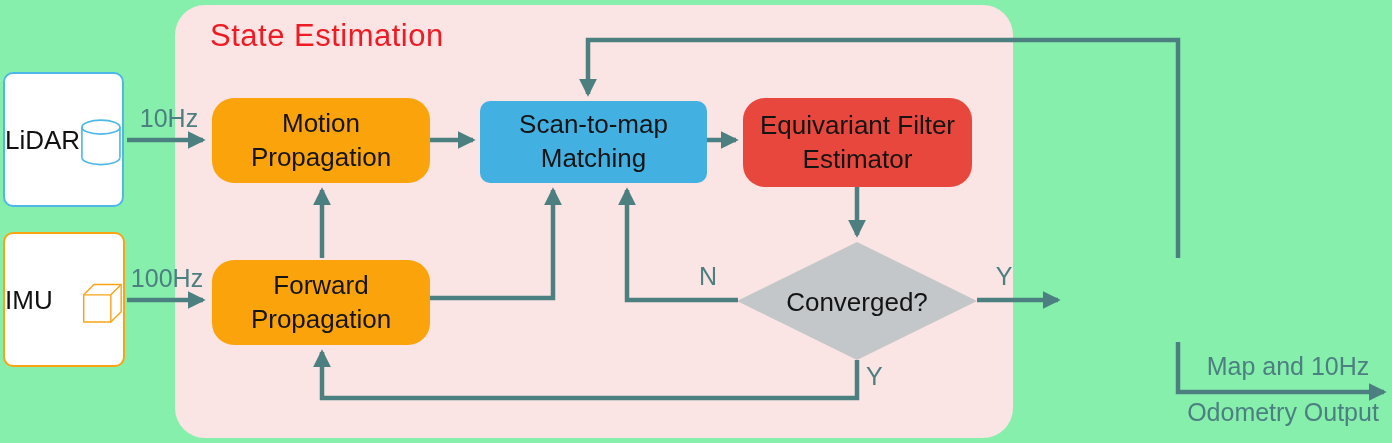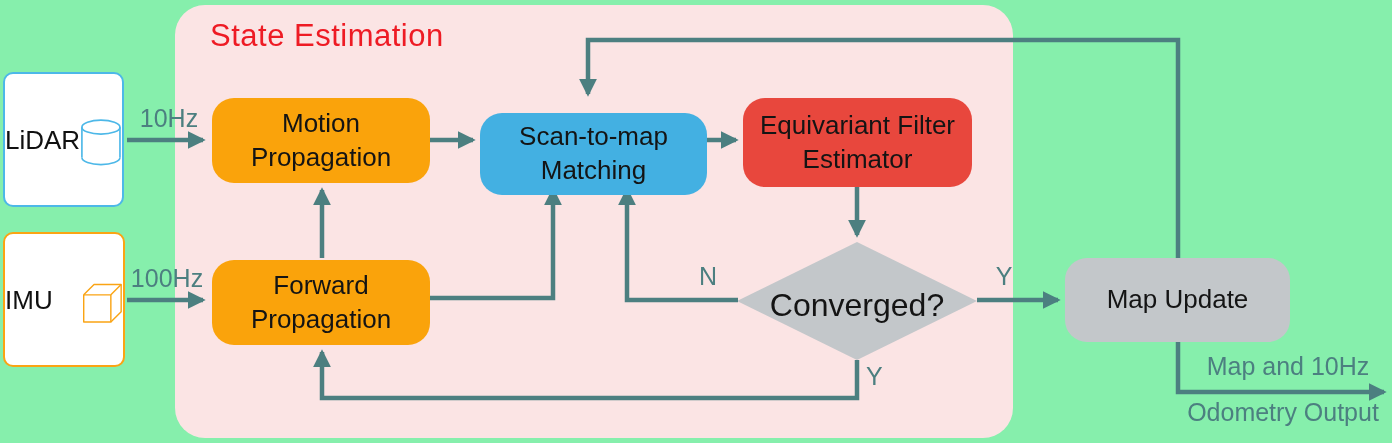--- a/index.html
+++ b/index.html
@@ -23,24 +23,24 @@
   .src-lidar{left:3px;top:72px;width:121px;height:135px;border:2.5px solid #4DB8E8;}
   .src-imu{left:3px;top:232px;width:122px;height:135px;border:2.5px solid #FAA414;gap:28px;}
   .src-label{font-size:26px;color:#111;line-height:1.1;margin-bottom:4px;}
   
   .node{
     border-radius:22px;display:flex;align-items:center;justify-content:center;
     text-align:center;font-size:26px;line-height:1.30;color:#141414;
   }
   .node-mc{left:212px;top:98px;width:218px;height:85px;background:#FAA30B;}
   .node-fp{left:212px;top:260px;width:218px;height:85px;background:#FAA30B;}
-  .node-s2m{left:480px;top:113px;width:227px;height:82px;background:#43B0E2;}
+  .node-s2m{left:480px;top:101px;width:227px;height:82px;background:#43B0E2;border-radius:10px;}
   .node-eqf{left:743px;top:98px;width:229px;height:89px;background:#E8473D;}
   .node-map{left:1065px;top:258px;width:225px;height:84px;background:#C3C7CA;}
-  .diamond-label{left:757px;top:287px;width:200px;text-align:center;font-size:32px;color:#141414;}
+  .diamond-label{left:757px;top:287px;width:200px;text-align:center;font-size:26px;color:#141414;}
   
   .tlabel{font-size:25px;color:#4C7F80;}
   .lbl-10hz{left:130px;top:104px;width:78px;text-align:center;}
   .lbl-100hz{left:124px;top:264px;width:86px;text-align:center;}
   .lbl-n{left:688px;top:262px;width:40px;text-align:center;}
   .lbl-yr{left:984px;top:262px;width:40px;text-align:center;}
   .lbl-yd{left:866px;top:362px;width:40px;text-align:left;}
   .lbl-out1{left:1190px;top:352px;width:196px;text-align:center;}
   .lbl-out2{left:1180px;top:398px;width:206px;text-align:center;}
   svg{display:block;}
@@ -98,21 +98,20 @@
         <path d="M5 24 L24 5 L74 5 L74 55 L55 74"></path>
         <path d="M55 24 L74 5"></path>
       </g>
     </svg>
   </div>
 
   <div class="abs node node-mc">Motion Propagation</div>
   <div class="abs node node-fp">Forward Propagation</div>
   <div class="abs node node-s2m">Scan-to-map Matching</div>
   <div class="abs node node-eqf">Equivariant Filter Estimator</div>
-  <div class="abs node node-map">Map Update</div>
   <div class="abs diamond-label">Converged?</div>
 
   <div class="abs tlabel lbl-10hz">10Hz</div>
   <div class="abs tlabel lbl-100hz">100Hz</div>
   <div class="abs tlabel lbl-n">N</div>
   <div class="abs tlabel lbl-yr">Y</div>
   <div class="abs tlabel lbl-yd">Y</div>
   <div class="abs tlabel lbl-out1">Map and 10Hz</div>
   <div class="abs tlabel lbl-out2">Odometry Output</div>
 

